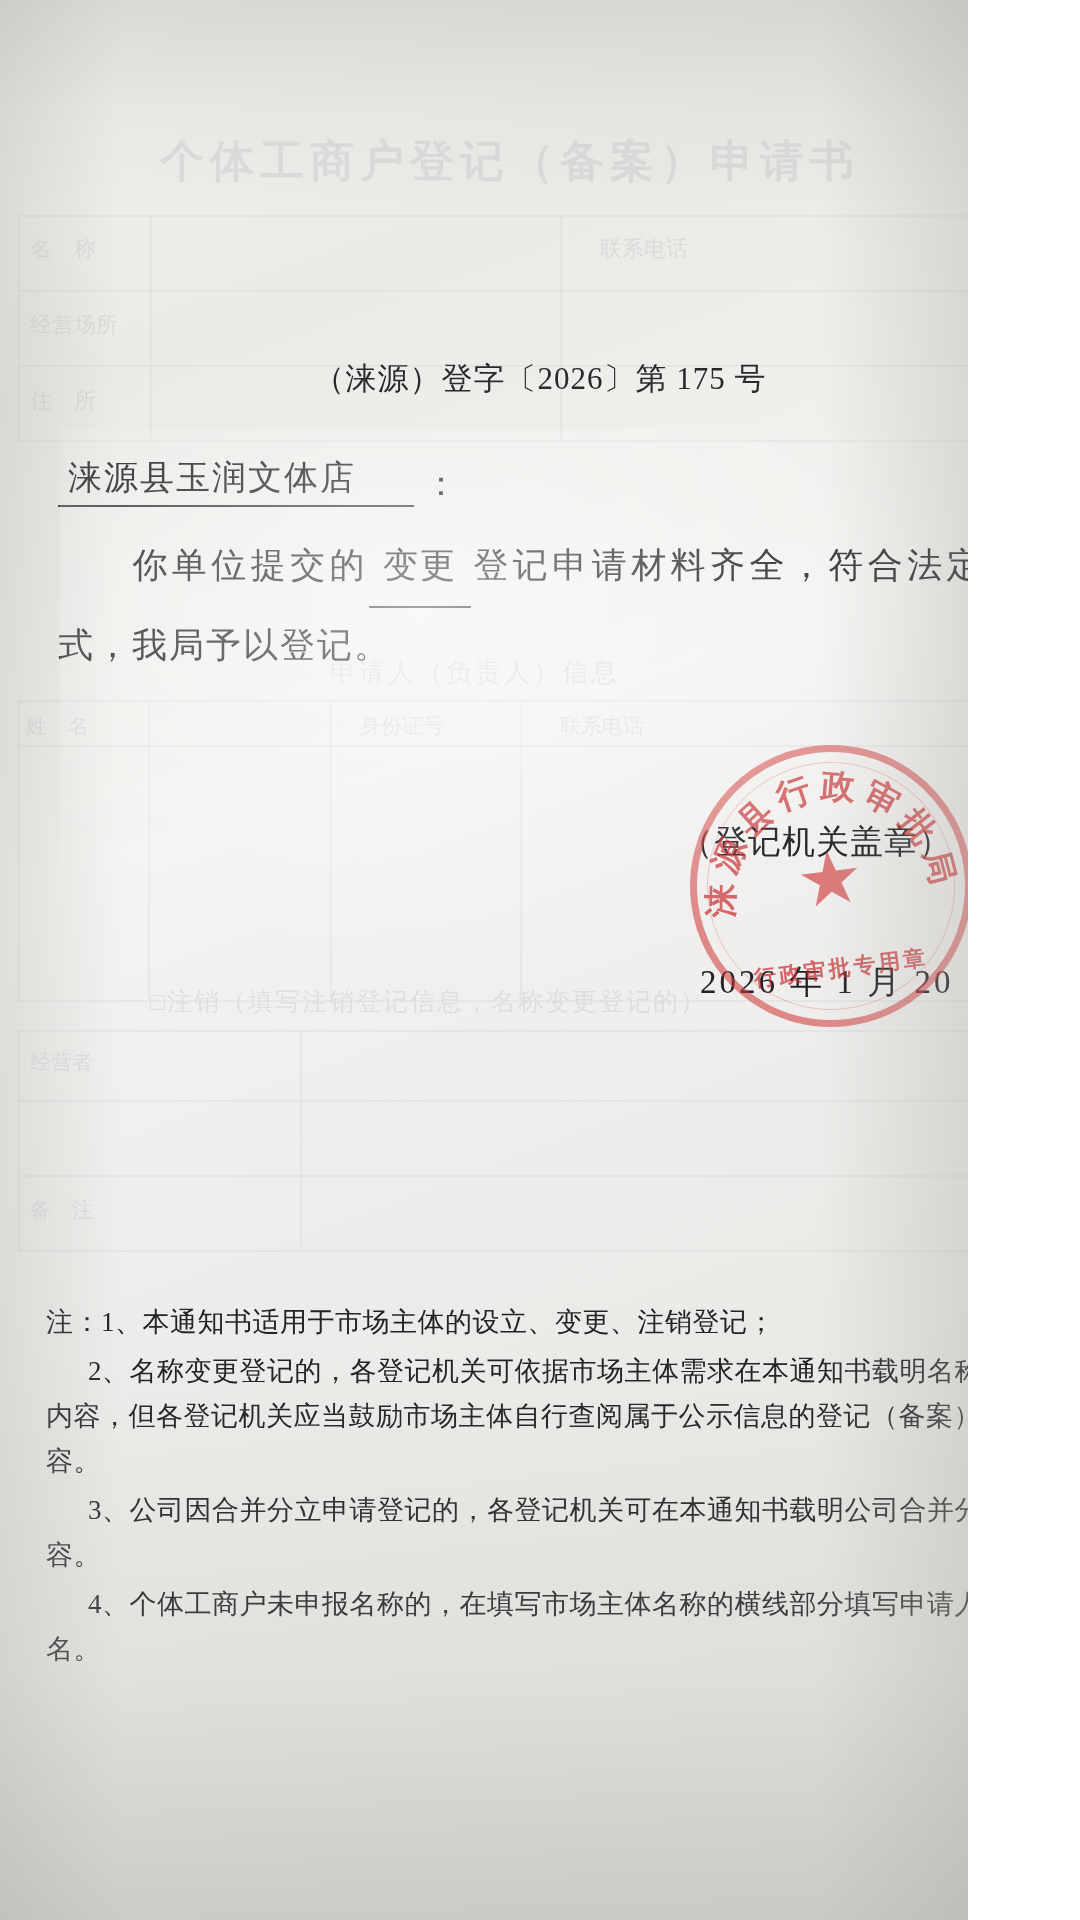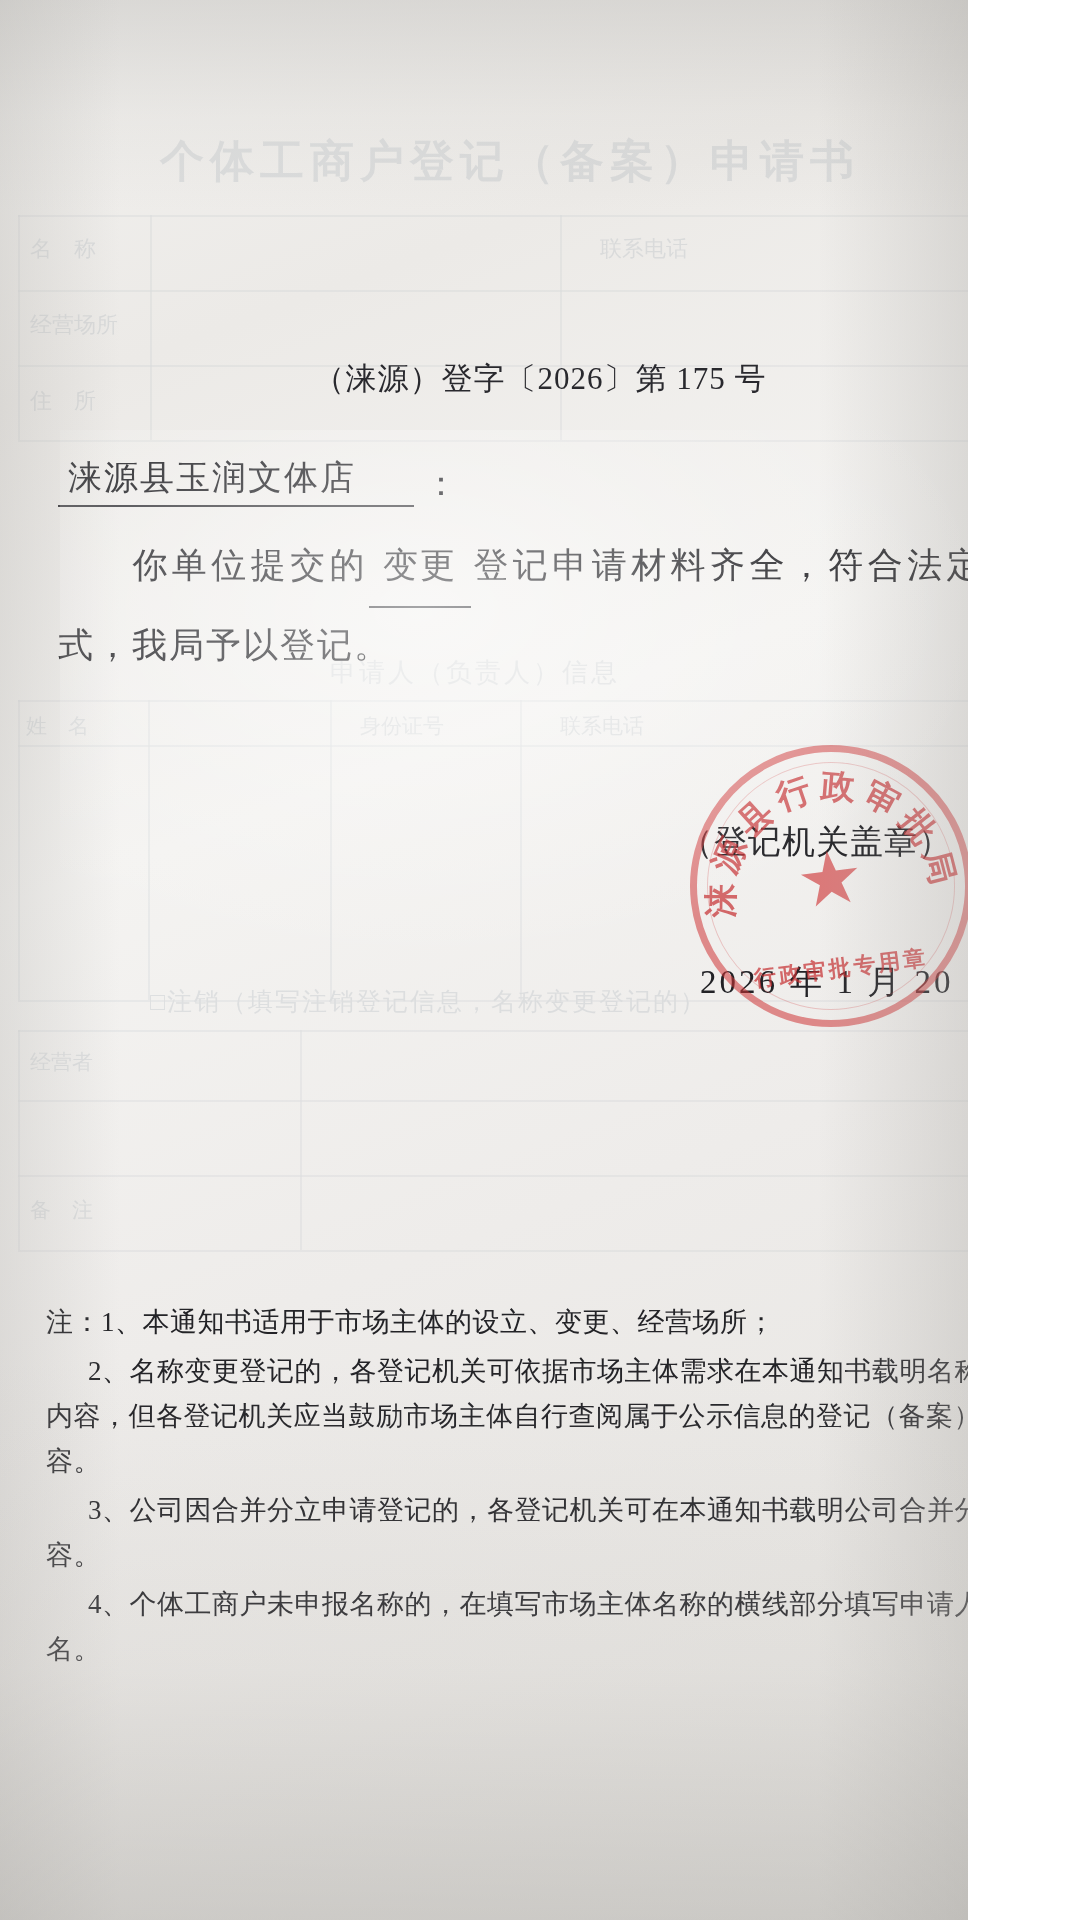--- a/index.html
+++ b/index.html
@@ -280,21 +280,21 @@
         <text>
           <textPath href="#arcPath" startOffset="50%" text-anchor="middle">涞源县行政审批局</textPath>
         </text>
       </svg>
       <div class="star">★</div>
       <div class="seal-bottom-text">行政审批专用章</div>
     </div>
 
     <div class="notes">
       <div class="n-row">
-        <span class="n-first-label">注：</span><span>1、</span><span>本通知书适用于市场主体的设立、变更、经营场所；</span>
+        <span class="n-first-label">注：</span><span>1、</span><span>本通知书适用于市场主体的设立、变更、注销登记；</span>
       </div>
       <div class="n-row">
         <span class="n-hang"></span><span>2、</span><span>名称变更登记的，各登记机关可依据市场主体需求在本通知书载明名称变更内容，但各登记机关应当鼓励市场主体自行查阅属于公示信息的登记（备案）内容。</span>
       </div>
       <div class="n-row">
         <span class="n-hang"></span><span>3、</span><span>公司因合并分立申请登记的，各登记机关可在本通知书载明公司合并分立内容。</span>
       </div>
       <div class="n-row">
         <span class="n-hang"></span><span>4、</span><span>个体工商户未申报名称的，在填写市场主体名称的横线部分填写申请人姓名。</span>
       </div>

